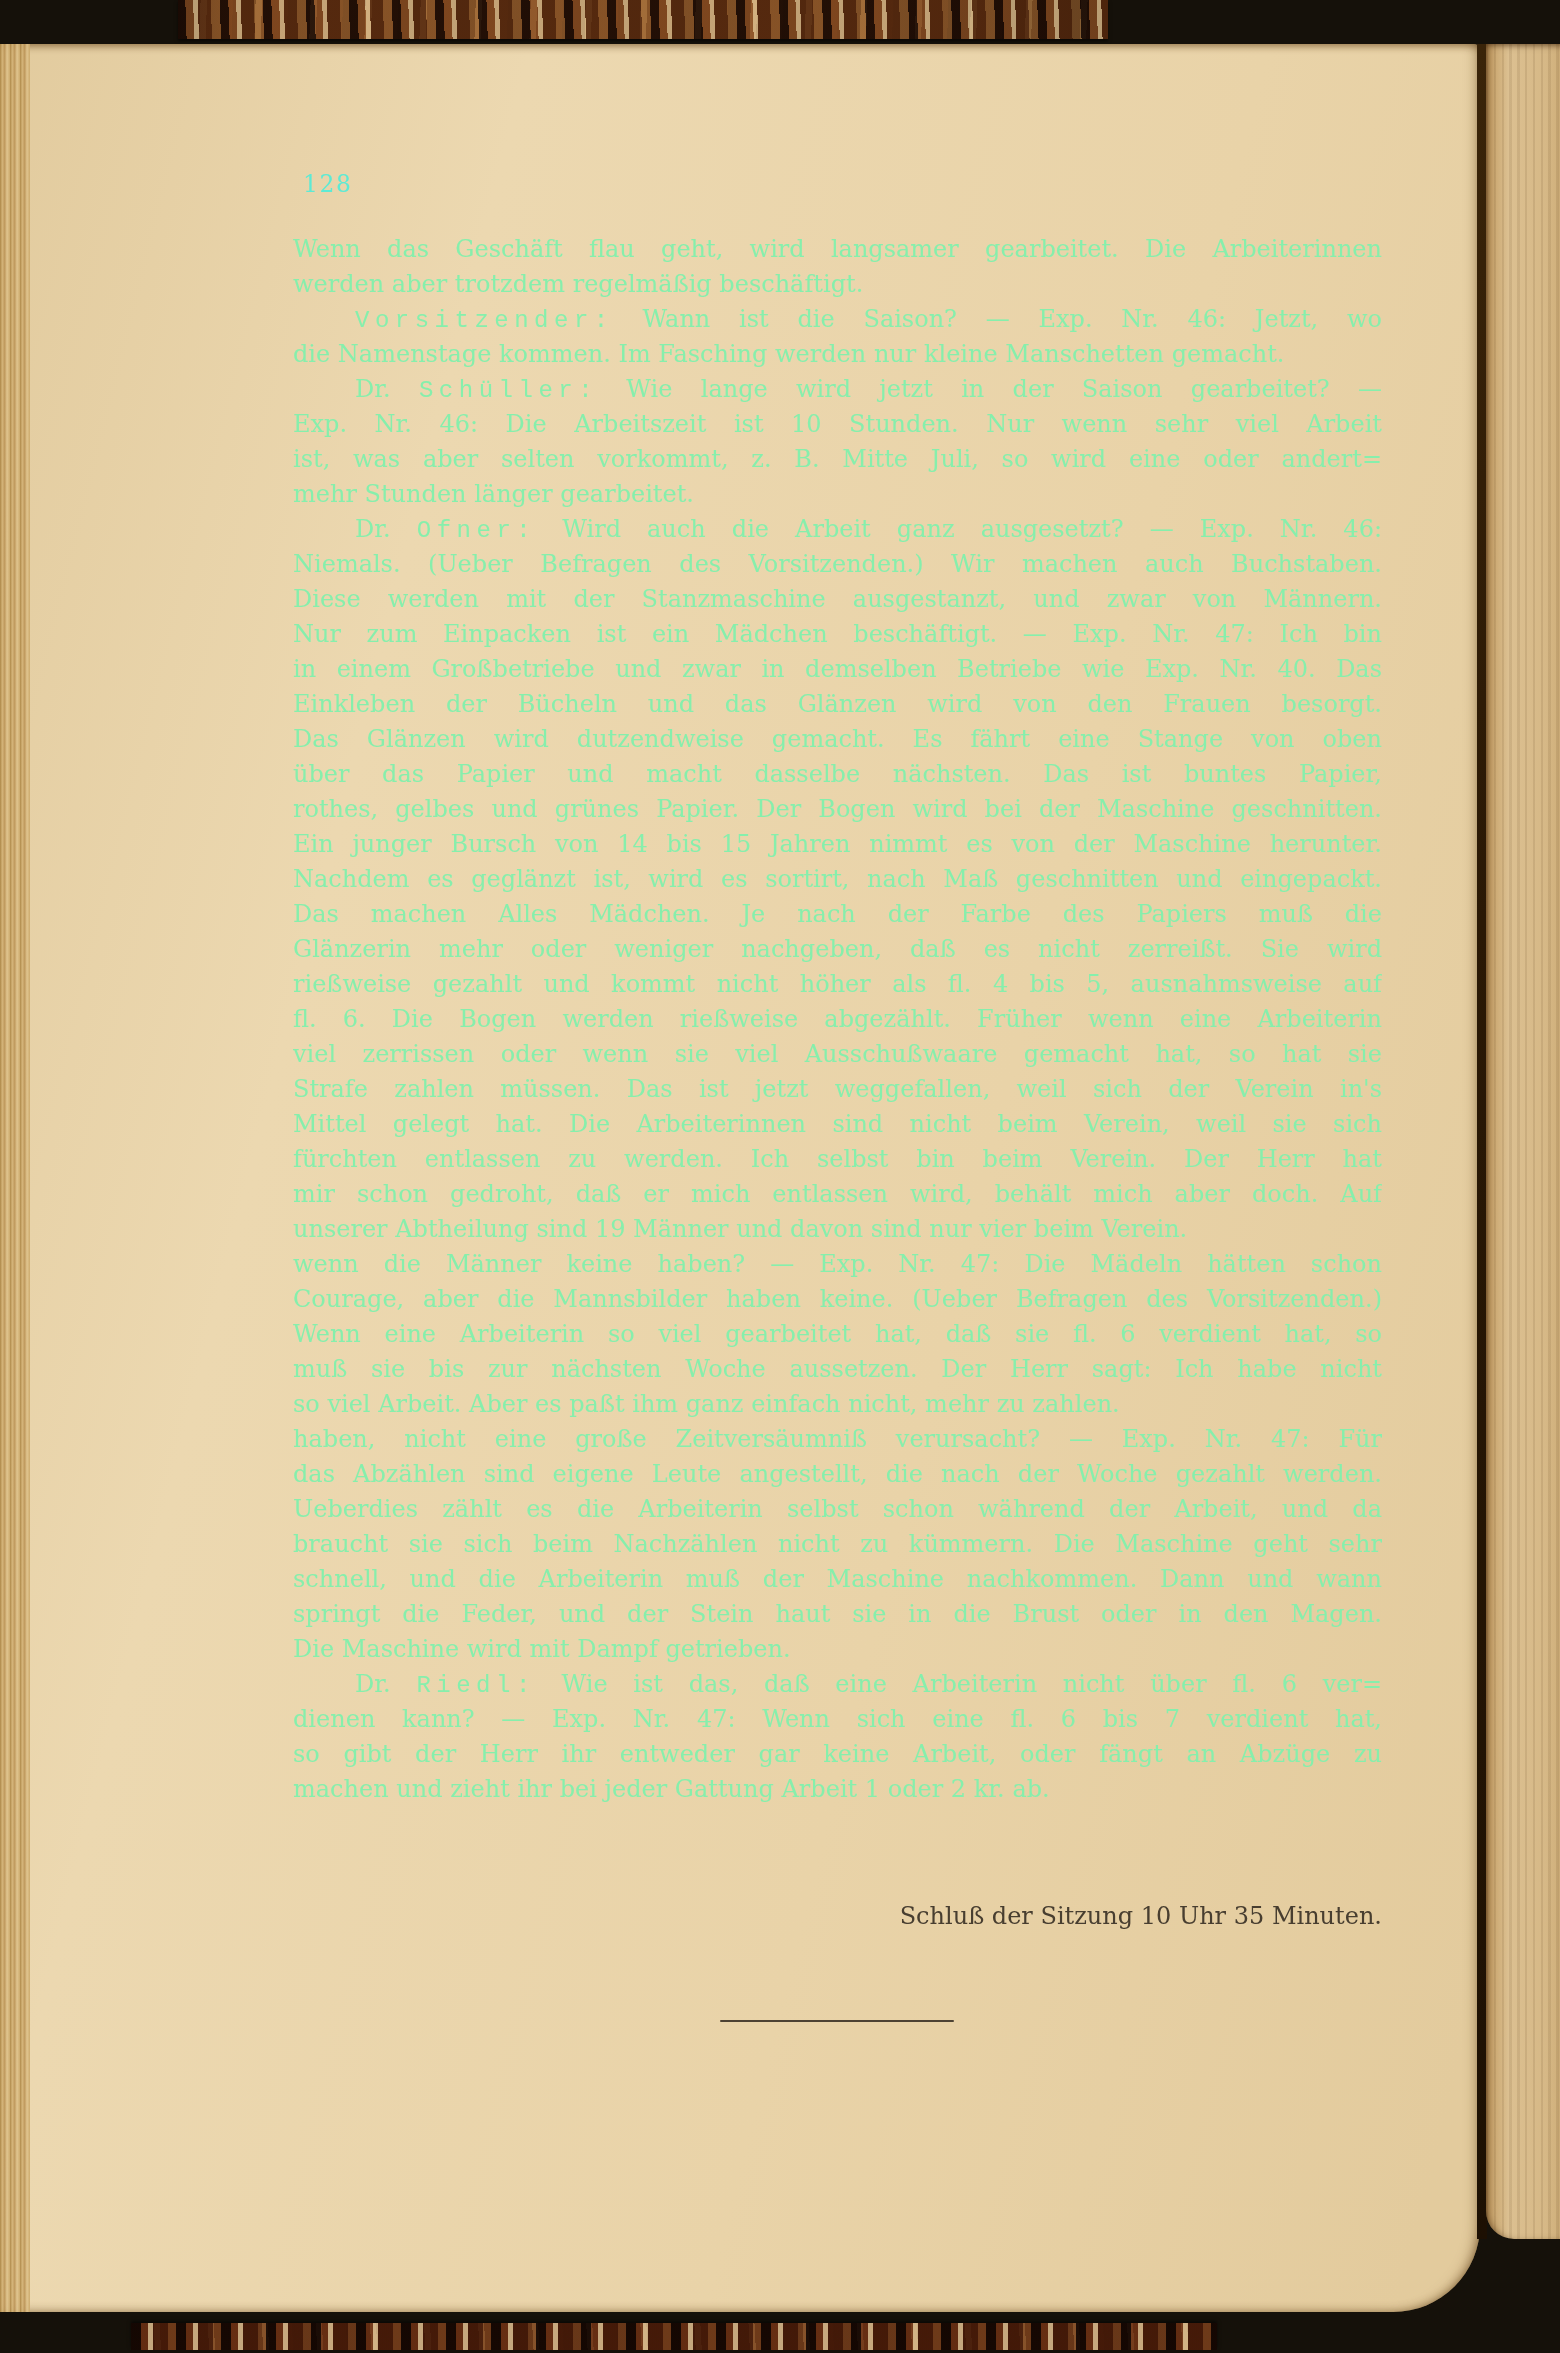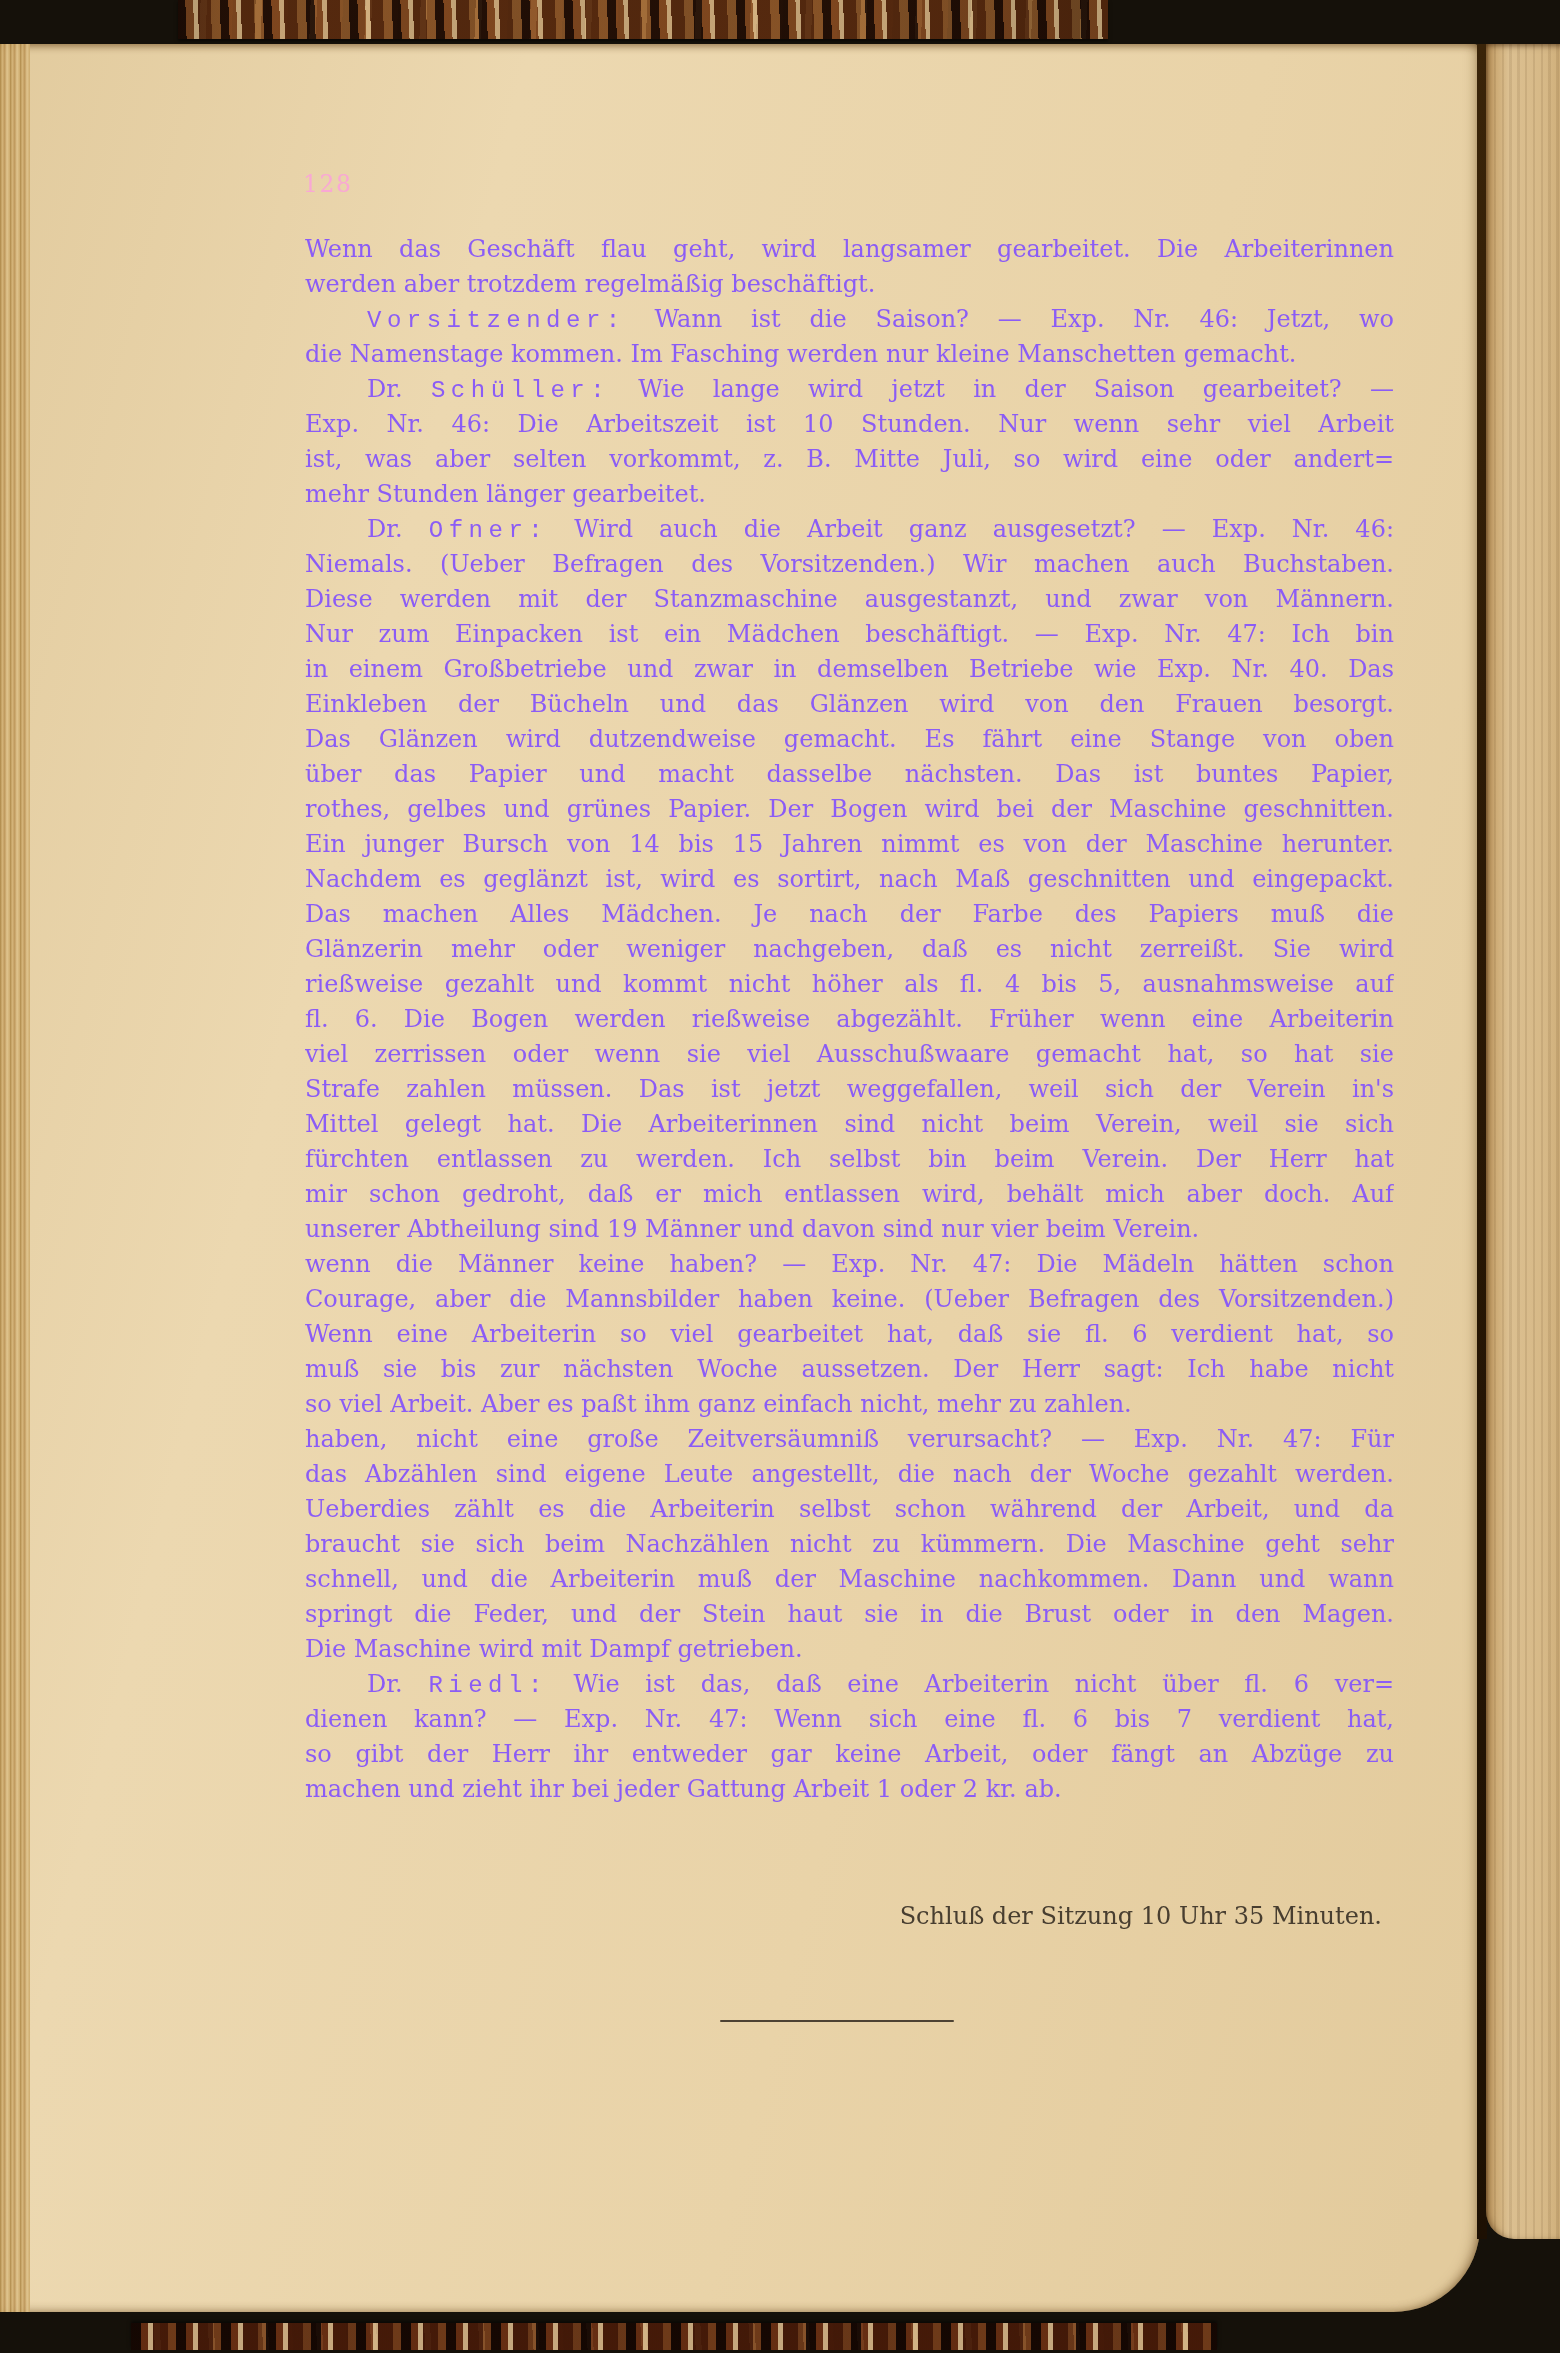--- a/index.html
+++ b/index.html
@@ -39,21 +39,21 @@
 
   
   .bottom-marble{position:absolute;left:131px;top:2323px;width:1086px;height:26.5px;
     background-color:#3f1d0d;
     background-image:
       repeating-linear-gradient(91deg, rgba(18,6,2,.9) 0 10px, rgba(120,55,22,.7) 10px 17px, rgba(235,205,155,.8) 17px 22px, rgba(70,26,8,.85) 22px 37px, rgba(160,90,40,.5) 37px 45px),
       repeating-linear-gradient(87deg, rgba(30,10,4,.5) 0 24px, rgba(215,180,120,.3) 24px 30px, rgba(55,22,8,.6) 30px 54px);
     box-shadow:0 -2.3px 3.1px rgba(0,0,0,.55);}
 
   
-  .page-number{position:absolute;left:303px;top:170px;font-size:23.4px;color:#f9a8d4;
+  .page-number{position:absolute;left:303px;top:170px;font-size:23.4px;color:#5eead4;
     letter-spacing:1.6px;}
 
   
   .text-block{position:absolute;left:293px;top:232px;width:1089px;
     font-size:24px;color:#483e30;}
   .line{line-height:35px;height:35px;overflow:hidden;
     text-align:justify;text-align-last:justify;
     text-rendering:optimizeLegibility;}
   .line.plast{text-align-last:left;}
   .line.indent{text-indent:62px;}
@@ -73,21 +73,21 @@
   <div class="page">
     <div class="page-left-edges"></div>
   </div>
 
   <div class="gutter"></div>
   <div class="next-page"></div>
   <div class="bottom-marble"></div>
 
   <div class="page-number">128</div>
 
-  <div class="text-block" style="color: #8b5cf6; margin-left: 12px;">
+  <div class="text-block" style="color: #86efac;">
       <div class="line"><span>Wenn das Geschäft flau geht, wird langsamer gearbeitet. Die Arbeiterinnen</span></div>
       <div class="line plast"><span>werden aber trotzdem regelmäßig beschäftigt.</span></div>
       <div class="line indent"><span class="spaced">Vorsitzender:</span><span> Wann ist die Saison? — Exp. Nr. 46: Jetzt, wo</span></div>
       <div class="line plast"><span>die Namenstage kommen. Im Fasching werden nur kleine Manschetten gemacht.</span></div>
       <div class="line indent"><span>Dr. </span><span class="spaced">Schüller:</span><span> Wie lange wird jetzt in der Saison gearbeitet? —</span></div>
       <div class="line"><span>Exp. Nr. 46: Die Arbeitszeit ist 10 Stunden. Nur wenn sehr viel Arbeit</span></div>
       <div class="line"><span>ist, was aber selten vorkommt, z. B. Mitte Juli, so wird eine oder andert=</span></div>
       <div class="line plast"><span>mehr Stunden länger gearbeitet.</span></div>
       <div class="line indent"><span>Dr. </span><span class="spaced">Ofner:</span><span> Wird auch die Arbeit ganz ausgesetzt? — Exp. Nr. 46:</span></div>
       <div class="line"><span>Niemals. (Ueber Befragen des Vorsitzenden.) Wir machen auch Buchstaben.</span></div>

